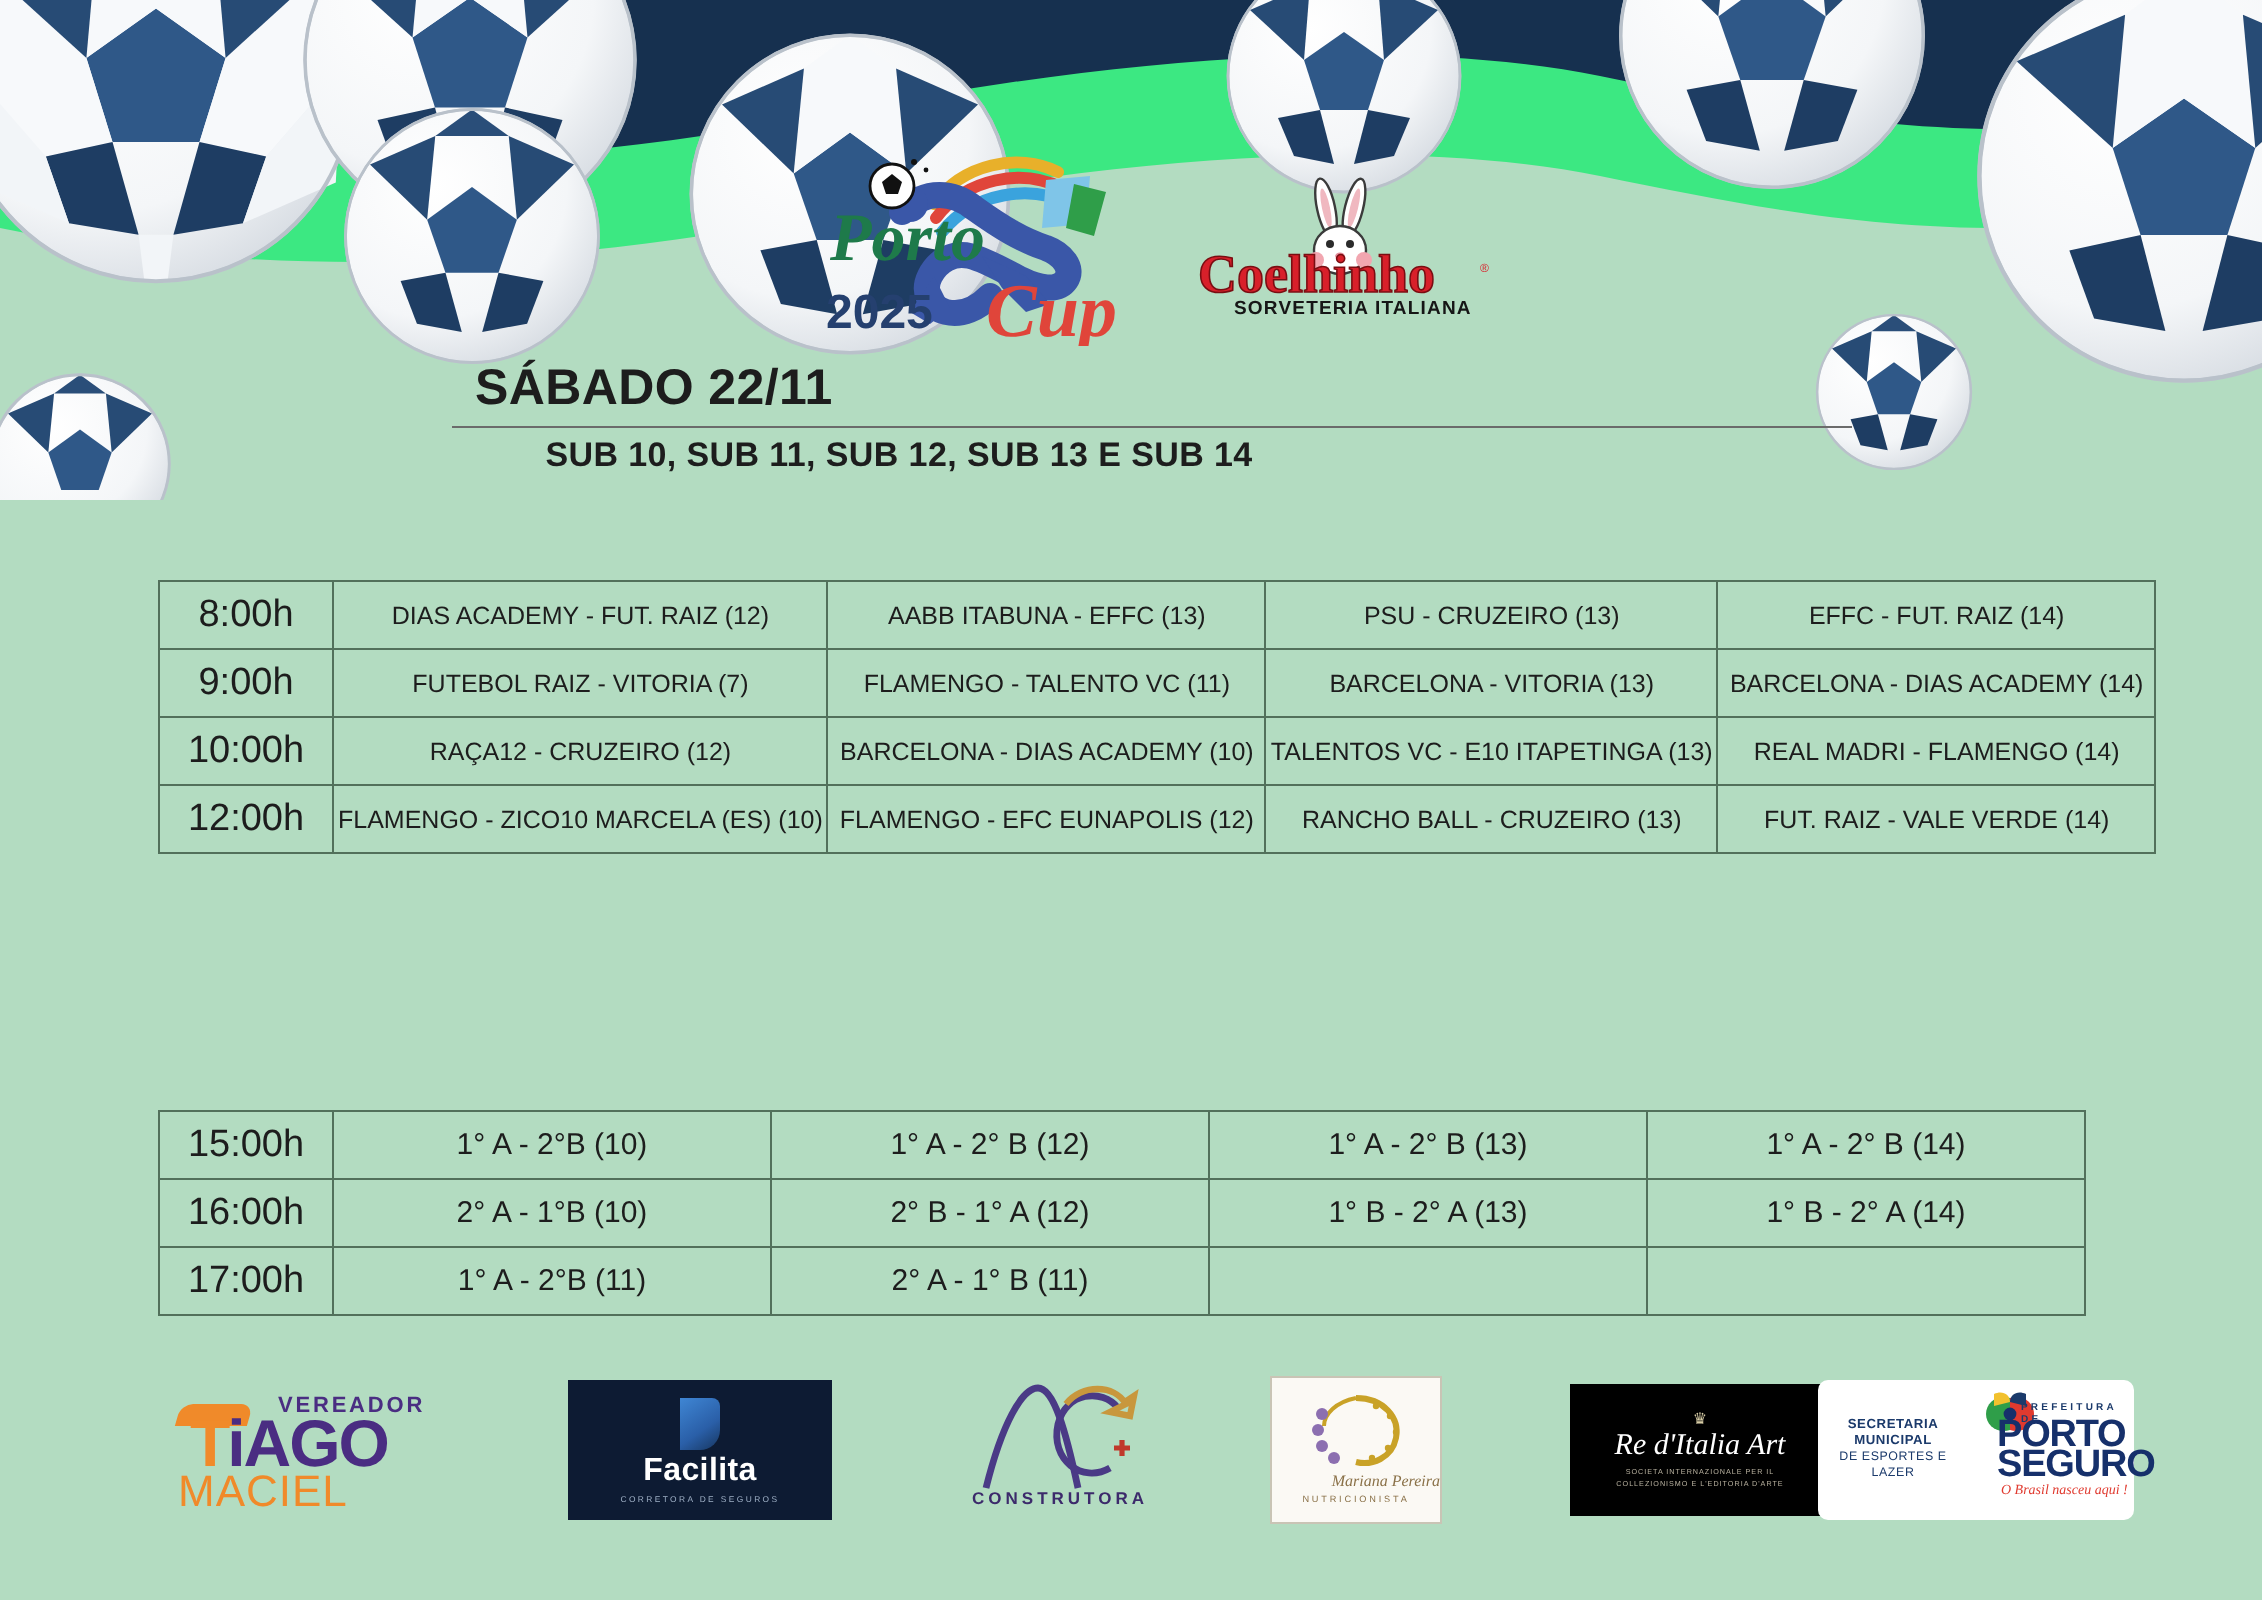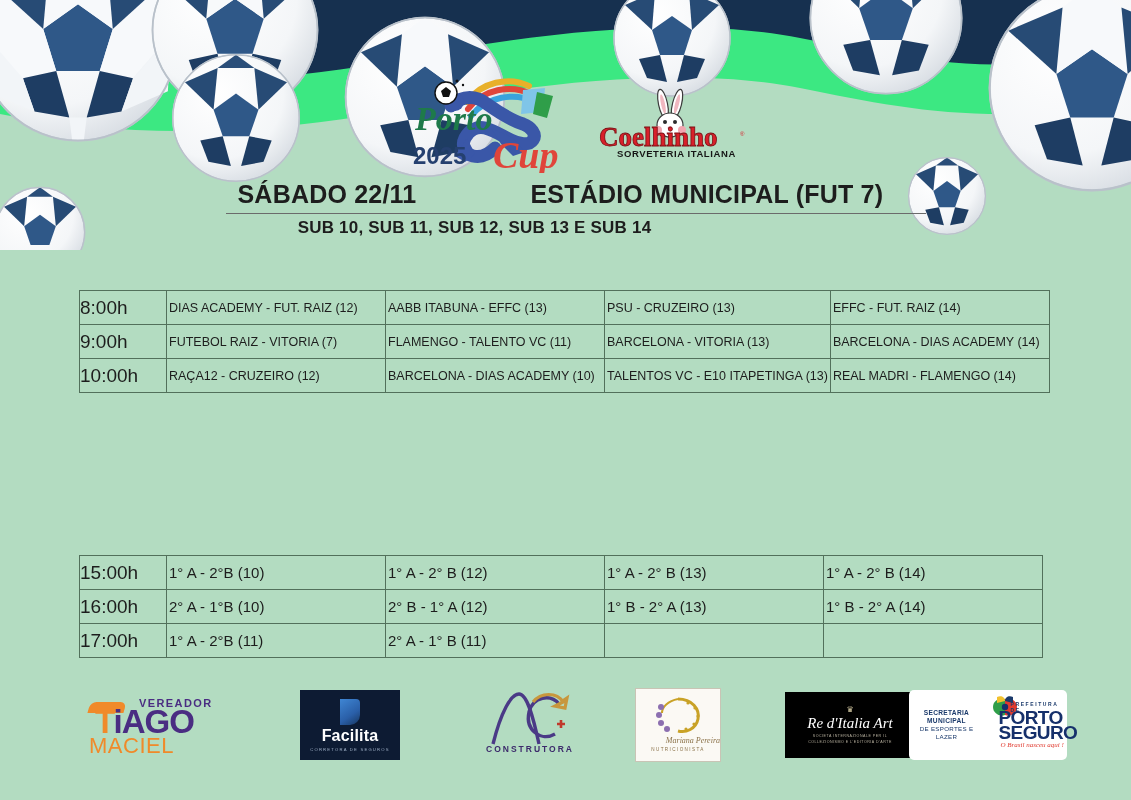--- a/index.html
+++ b/index.html
@@ -69,21 +69,20 @@
   }
   .hdr-sub {
     position: absolute;
     left: 0;
     top: 218px;
     width: 899px;
     text-align: center;
     font-size: 17px;
     font-weight: bold;
     letter-spacing: .2px;
-    padding-left: 25px;
   }
 
   
   .campo-headers {
     position: absolute;
     left: 166px;
     top: 259px;
     width: 876px;
     display: flex;
   }
@@ -95,21 +94,21 @@
   }
 
   
   .sched-table {
     position: absolute;
     border-collapse: collapse;
     table-layout: fixed;
   }
   .sched-table td {
     border: 1px solid #52705b;
-    text-align: left;
+    text-align: center;
     vertical-align: middle;
     background: #b3dcc1;
   }
   .sched-table td.time {
     font-size: 19px;
     padding: 0;
   }
   .sched-table td.match {
     font-size: 12.5px;
     padding: 0 2px;
@@ -179,21 +178,21 @@
   .tiago-swoosh {
     position: absolute; left: 8px; top: 14px;
     width: 36px; height: 11px; background: #f08a2a;
     border-radius: 6px 6px 0 0;
     transform: skewX(-16deg);
   }
 
   
   .sp-facilita { left: 205px; width: 170px; }
   .facilita-card {
-    width: 100px; height: 70px;
+    width: 132px; height: 70px;
     background: #0d1b33;
     display: flex; flex-direction: column;
     align-items: center; justify-content: center;
   }
   .facilita-mark {
     width: 20px; height: 26px;
     background: linear-gradient(145deg, #3f86d4 0%, #2a5fa8 60%, #17365f 100%);
     border-radius: 0 4px 10px 0;
     margin-bottom: 3px;
   }
@@ -466,21 +465,20 @@
 
       <text x="4" y="58" font-family="Liberation Serif, serif" font-size="27" font-weight="bold" fill="#d8202a" stroke="#7a0d12" stroke-width="0.8">Coelhinho</text>
       <text x="145" y="48" font-family="Liberation Sans, sans-serif" font-size="6" fill="#d8202a">®</text>
       <text x="22" y="69" font-family="Liberation Sans, sans-serif" font-size="9.5" font-weight="bold" fill="#161616" letter-spacing="0.6">SORVETERIA ITALIANA</text>
     </svg>
   </div>
 
   <div class="header-row">
     <div class="hdr-line">
       <div class="hdr-date">SÁBADO 22/11</div>
-      <div class="hdr-place">ESTÁDIO MUNICIPAL (FUT 7)</div>
       <div class="hdr-rule"></div>
     </div>
   </div>
   <div class="hdr-sub">SUB 10, SUB 11, SUB 12, SUB 13 E SUB 14</div>
 
 
   <table class="sched-table" id="main-table">
     <colgroup>
       <col class="c-time">
         <col class="c-field">
@@ -502,20 +500,27 @@
         <td class="match">FLAMENGO - TALENTO VC (11)</td>
         <td class="match">BARCELONA - VITORIA (13)</td>
         <td class="match">BARCELONA - DIAS ACADEMY (14)</td>
       </tr>
       <tr>
         <td class="time">10:00h</td>
         <td class="match">RAÇA12 - CRUZEIRO (12)</td>
         <td class="match">BARCELONA - DIAS ACADEMY (10)</td>
         <td class="match">TALENTOS VC - E10 ITAPETINGA (13)</td>
         <td class="match">REAL MADRI - FLAMENGO (14)</td>
+      </tr>
+      <tr>
+        <td class="time">12:00h</td>
+        <td class="match">FLAMENGO - ZICO10 MARCELA (ES) (10)</td>
+        <td class="match">FLAMENGO - EFC EUNAPOLIS (12)</td>
+        <td class="match">RANCHO BALL - CRUZEIRO (13)</td>
+        <td class="match">FUT. RAIZ - VALE VERDE (14)</td>
       </tr>
     </tbody>
   </table>
 
 
   <table class="sched-table" id="semi-table">
     <colgroup>
       <col class="c-time">
         <col class="c-field">
         <col class="c-field">

